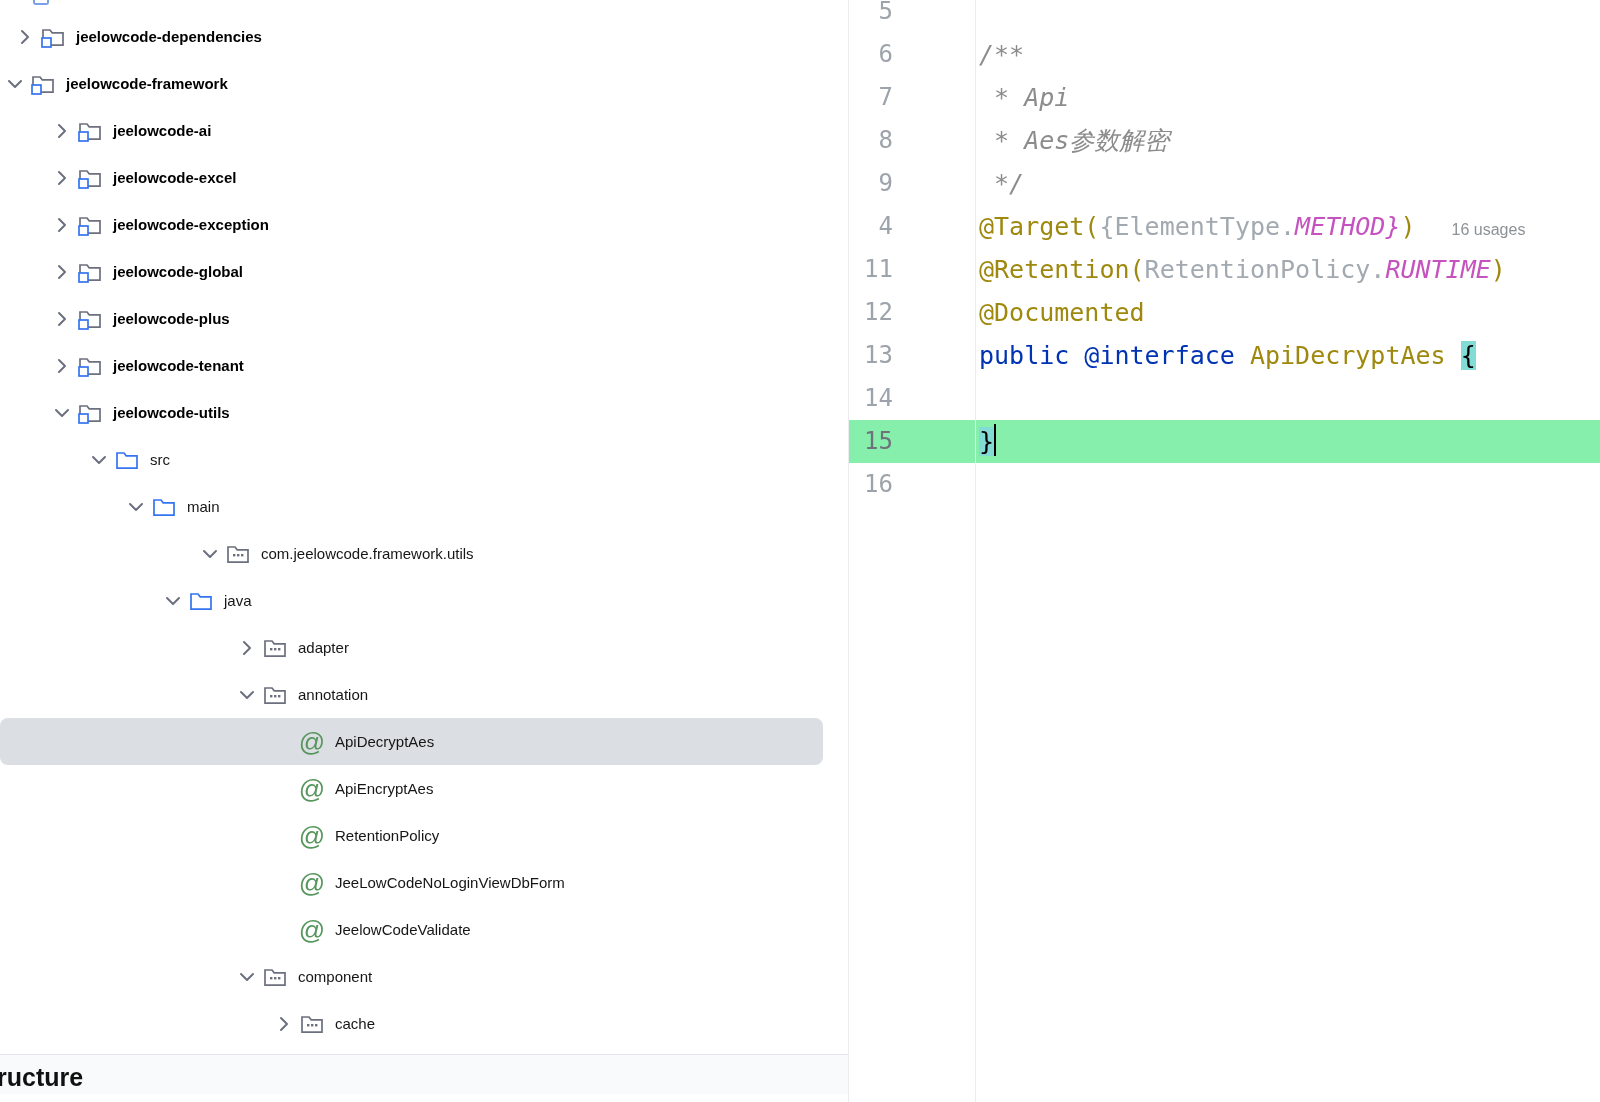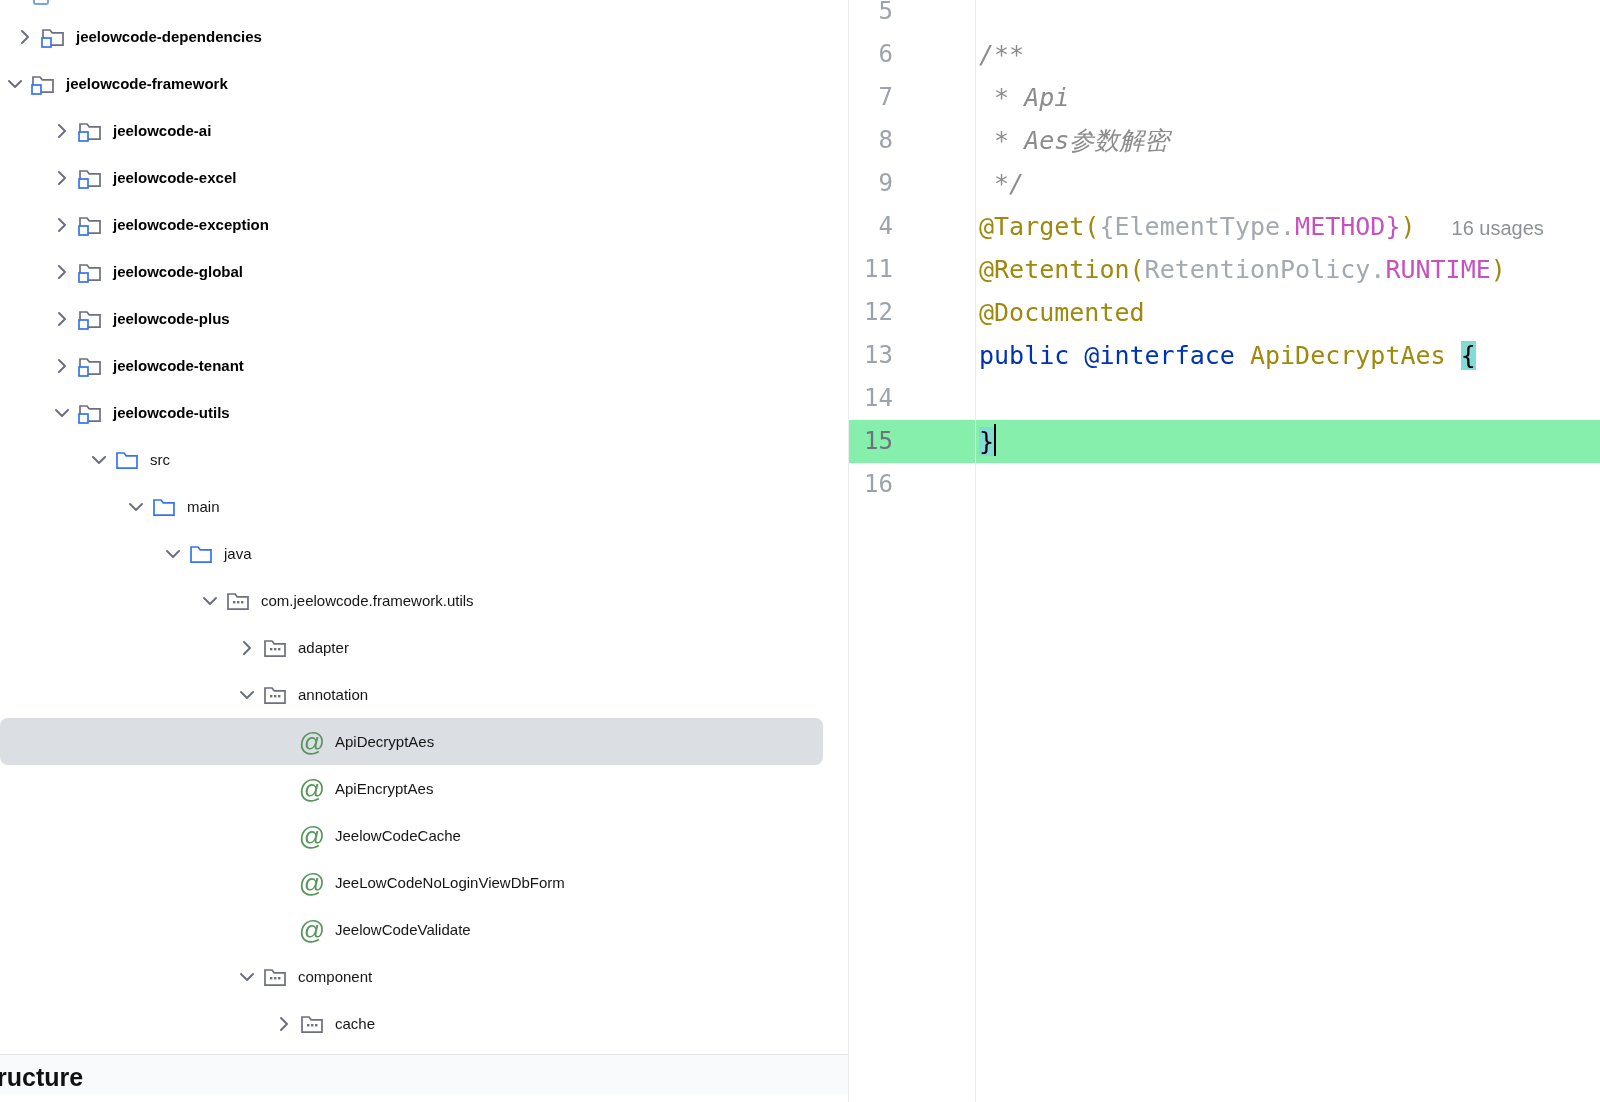--- a/index.html
+++ b/index.html
@@ -49,24 +49,24 @@
   .ed-row.current { background:#86efac; }
   .ln { display:inline-block; width:126px; flex:0 0 126px; text-align:right;
         padding-right:82px; font-family:"DejaVu Sans Mono", monospace;
         font-size:24px; color:#9DA3AA; }
   .ed-row.current .ln { color:#6E737B; }
   .code { font-family:"DejaVu Sans Mono", monospace; font-size:25px;
           padding-left:4px; color:#0A0A0A; }
   .tk-cmt    { color:#8C8C8C; font-style:italic; }
   .tk-ann    { color:#9E880D; }
   .tk-ref    { color:#A2A9B0; }
-  .tk-const  { color:#C552BE; }
+  .tk-const  { color:#C552BE; font-style:italic; }
   .tk-kw     { color:#0033B3; }
   .tk-brace  { background:#82DBD4; color:#000; }
-  .tk-usages { font-family:"Liberation Sans", sans-serif; font-size:20px;
+  .tk-usages { font-family:"Liberation Sans", sans-serif; font-size:16px;
                color:#8C9196; margin-left:36px; }
   .caret { display:inline-block; width:2px; height:32px; background:#000;
            vertical-align:-6px; }
 </style>
 </head>
 <body>
 
 <div id="stage">
 
   <div class="project-panel">
@@ -217,49 +217,49 @@
               <polyline points="9,6 15,12 9,18" fill="none" stroke="#6C707E" stroke-width="2" stroke-linecap="round" stroke-linejoin="round"></polyline>
             </svg>
           </span>
     <span class="tree-icon icon-folder">
             <svg width="26" height="26" viewBox="0 0 26 26">
               <path d="M3 6 h7 l2.2 2.8 h10.8 v12.4 h-20 z" fill="none" stroke="#3574F0" stroke-width="1.7"></path>
             </svg>
           </span>
     <span class="tree-label">main</span>
   </div>
-        <div class="tree-row" style="padding-left: 158px;">
-    <span class="chevron down">
-            <svg width="24" height="24" viewBox="0 0 24 24">
-              <polyline points="9,6 15,12 9,18" fill="none" stroke="#6C707E" stroke-width="2" stroke-linecap="round" stroke-linejoin="round"></polyline>
-            </svg>
-          </span>
-    <span class="tree-icon icon-folder">
-            <svg width="26" height="26" viewBox="0 0 26 26">
-              <path d="M3 6 h7 l2.2 2.8 h10.8 v12.4 h-20 z" fill="none" stroke="#3574F0" stroke-width="1.7"></path>
-            </svg>
-          </span>
-    <span class="tree-label">java</span>
-  </div>
         <div class="tree-row" style="padding-left: 195px;">
     <span class="chevron down">
             <svg width="24" height="24" viewBox="0 0 24 24">
               <polyline points="9,6 15,12 9,18" fill="none" stroke="#6C707E" stroke-width="2" stroke-linecap="round" stroke-linejoin="round"></polyline>
             </svg>
           </span>
     <span class="tree-icon icon-package">
             <svg width="26" height="26" viewBox="0 0 26 26">
               <path d="M3 6 h7 l2.2 2.8 h10.8 v12.4 h-20 z" fill="none" stroke="#6C707E" stroke-width="1.7"></path>
               <rect x="8" y="13" width="2.4" height="2.4" fill="#6C707E"></rect>
               <rect x="12" y="13" width="2.4" height="2.4" fill="#6C707E"></rect>
               <rect x="16" y="13" width="2.4" height="2.4" fill="#6C707E"></rect>
             </svg>
           </span>
     <span class="tree-label">com.jeelowcode.framework.utils</span>
   </div>
+        <div class="tree-row" style="padding-left: 158px;">
+    <span class="chevron down">
+            <svg width="24" height="24" viewBox="0 0 24 24">
+              <polyline points="9,6 15,12 9,18" fill="none" stroke="#6C707E" stroke-width="2" stroke-linecap="round" stroke-linejoin="round"></polyline>
+            </svg>
+          </span>
+    <span class="tree-icon icon-folder">
+            <svg width="26" height="26" viewBox="0 0 26 26">
+              <path d="M3 6 h7 l2.2 2.8 h10.8 v12.4 h-20 z" fill="none" stroke="#3574F0" stroke-width="1.7"></path>
+            </svg>
+          </span>
+    <span class="tree-label">java</span>
+  </div>
         <div class="tree-row" style="padding-left: 232px;">
     <span class="chevron">
             <svg width="24" height="24" viewBox="0 0 24 24">
               <polyline points="9,6 15,12 9,18" fill="none" stroke="#6C707E" stroke-width="2" stroke-linecap="round" stroke-linejoin="round"></polyline>
             </svg>
           </span>
     <span class="tree-icon icon-package">
             <svg width="26" height="26" viewBox="0 0 26 26">
               <path d="M3 6 h7 l2.2 2.8 h10.8 v12.4 h-20 z" fill="none" stroke="#6C707E" stroke-width="1.7"></path>
               <rect x="8" y="13" width="2.4" height="2.4" fill="#6C707E"></rect>
@@ -303,21 +303,21 @@
     <span class="tree-icon icon-annotation">@</span>
     <span class="tree-label">ApiEncryptAes</span>
   </div>
         <div class="tree-row" style="padding-left: 269px;">
     <span class="chevron hidden">
             <svg width="24" height="24" viewBox="0 0 24 24">
               <polyline points="9,6 15,12 9,18" fill="none" stroke="#6C707E" stroke-width="2" stroke-linecap="round" stroke-linejoin="round"></polyline>
             </svg>
           </span>
     <span class="tree-icon icon-annotation">@</span>
-    <span class="tree-label">JeelowCodeCache</span>
+    <span class="tree-label">RetentionPolicy</span>
   </div>
         <div class="tree-row" style="padding-left: 269px;">
     <span class="chevron hidden">
             <svg width="24" height="24" viewBox="0 0 24 24">
               <polyline points="9,6 15,12 9,18" fill="none" stroke="#6C707E" stroke-width="2" stroke-linecap="round" stroke-linejoin="round"></polyline>
             </svg>
           </span>
     <span class="tree-icon icon-annotation">@</span>
     <span class="tree-label">JeeLowCodeNoLoginViewDbForm</span>
   </div>

